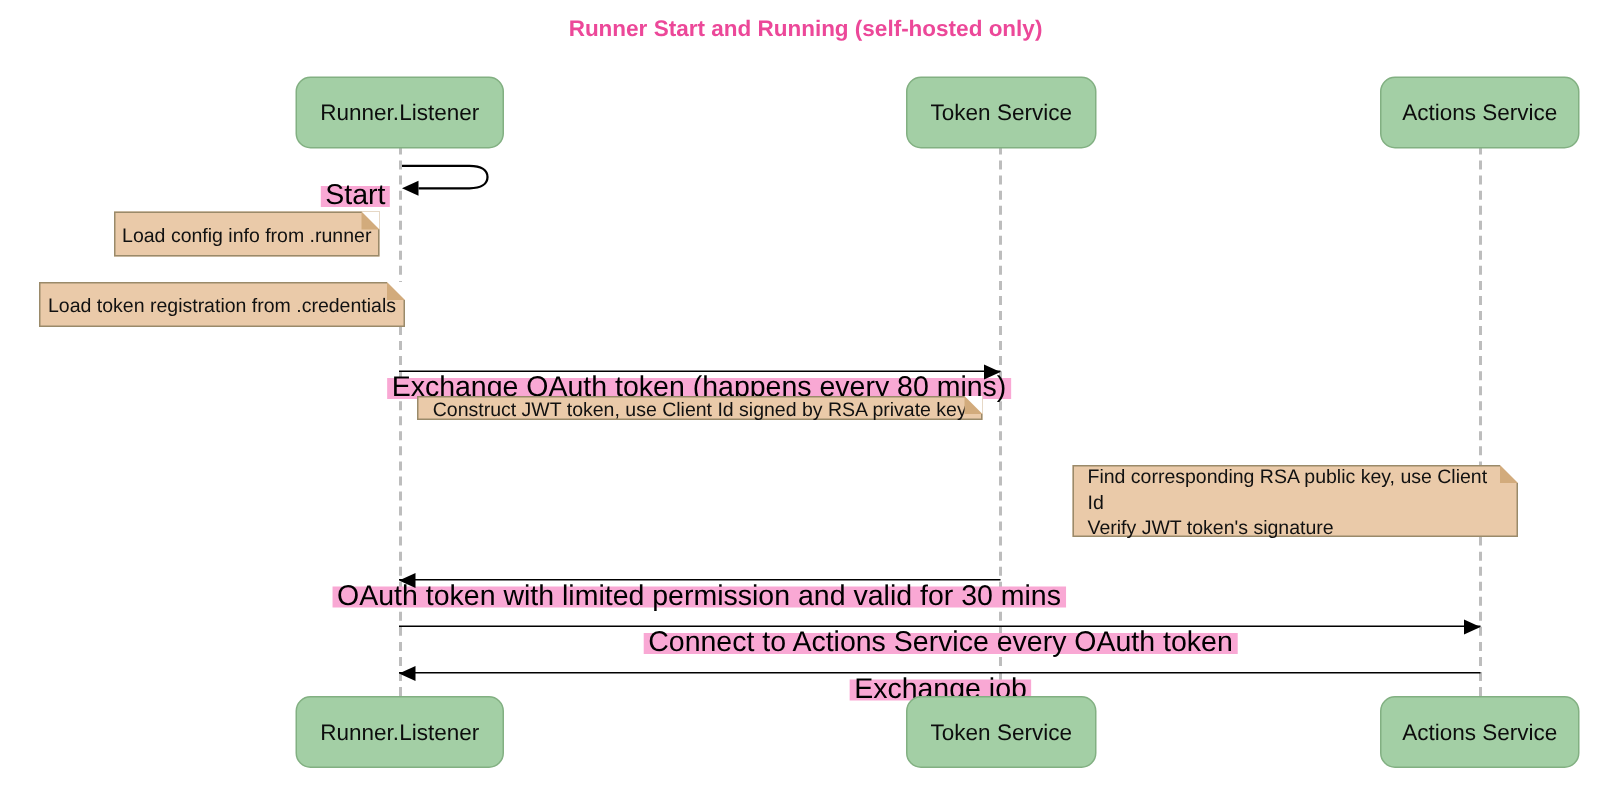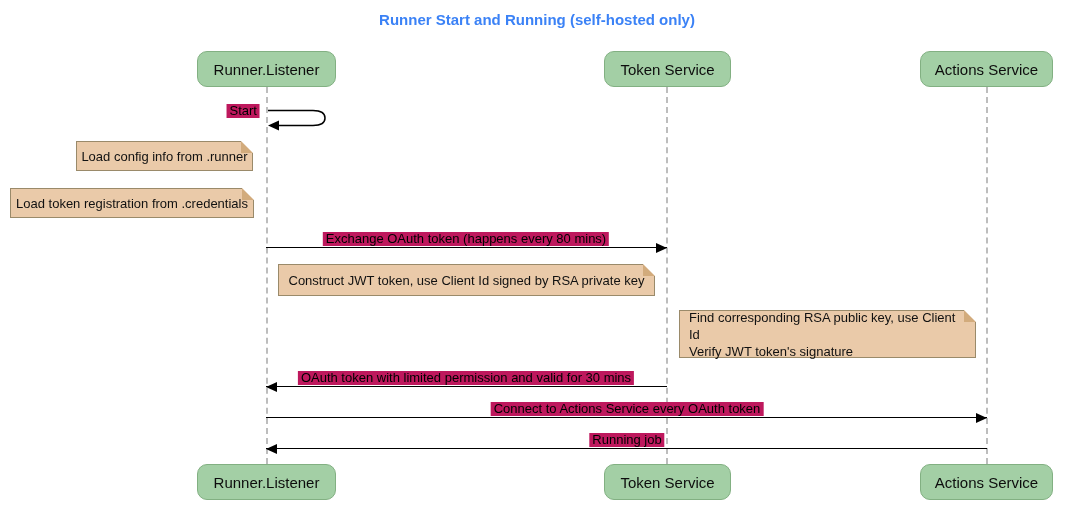--- a/index.html
+++ b/index.html
@@ -2,52 +2,52 @@
 <html><head>
 <meta charset="utf-8">
 <style>
   html,body{margin:0;padding:0;background:#ffffff;}
   .stage{
     position:relative;width:1070px;height:525px;background:#ffffff;
     font-family:"Liberation Sans",sans-serif;color:#111;overflow:hidden;
   }
   .title{
     position:absolute;top:11px;left:537px;transform:translateX(-50%);
-    font-size:15px;font-weight:bold;white-space:nowrap;color:#3b82f6;
+    font-size:15px;font-weight:bold;white-space:nowrap;color:#ec4899;
   }
   .lifeline{
     position:absolute;top:87px;height:377px;width:0;
     border-left:2px dashed #bdbdbd;
   }
   .actor{
-    position:absolute;height:36px;box-sizing:border-box;
+    position:absolute;height:48px;box-sizing:border-box;
     background:#a3cfa5;border:1px solid #82b082;border-radius:10px;
     display:flex;align-items:center;justify-content:center;
     font-size:15px;color:#0d0d0d;white-space:nowrap;
   }
   .note{
     position:absolute;box-sizing:border-box;
     background:#eacaa9;border:1px solid #9a8a6a;
     font-size:13px;color:#111;
     display:flex;align-items:center;justify-content:center;text-align:center;
     white-space:nowrap;
   }
   .note::before{
     content:"";position:absolute;top:-1px;right:-1px;width:0;height:0;
     border-style:solid;border-width:0 12px 12px 0;
     border-color:#ffffff #ffffff #d2ab7c #d2ab7c;
   }
   .note.multiline{
     justify-content:flex-start;text-align:left;white-space:pre-line;
-    align-items:center;padding:5px 9px;line-height:17px;
+    align-items:center;padding:5px 9px;line-height:17px;margin-left:36px;
   }
   .msg-label{
     position:absolute;transform:translateX(-50%);
-    font-size:13px;line-height:14px;white-space:nowrap;
-    background:#be185d;padding:0 3px;color:#000;
+    font-size:19px;line-height:14px;white-space:nowrap;
+    background:#f9a8d4;padding:0 3px;color:#000;margin-top:20px;
   }
   .msg-label.self{transform:translateX(-100%);}
   .msg-line{position:absolute;height:0;border-top:1.5px solid #000;}
   .arrow-r{
     position:absolute;width:0;height:0;
     border-top:5px solid transparent;border-bottom:5px solid transparent;
     border-left:11px solid #000;
   }
   .arrow-l{
     position:absolute;width:0;height:0;
@@ -77,40 +77,40 @@
     <span>Actions Service</span>
   </div>
 
   <div class="msg-label self" style="left:260px;top:104px">Start</div>
   <svg class="self-loop" style="left:267px;top:109px" width="62" height="24">
     <path d="M1,1.5 H46 C54,1.5 58,4.5 58,9 C58,13.5 54,16.5 46,16.5 H12" fill="none" stroke="#000" stroke-width="1.5"></path>
     <polygon points="1,16.5 12,11.5 12,21.5" fill="#000"></polygon>
   </svg>
 
   <div class="note" style="left:76px;top:141px;width:177px;height:30px">Load config info from .runner</div>
-  <div class="note" style="left:10px;top:188px;width:244px;height:30px">Load token registration from .credentials</div>
+  <div class="note" style="left:26px;top:188px;width:244px;height:30px">Load token registration from .credentials</div>
 
   <div class="msg-label" style="left:466px;top:232px">Exchange OAuth token (happens every 80 mins)</div>
   <div class="msg-line" style="left:266px;top:247px;width:401px"></div>
   <div class="arrow-r" style="left:656px;top:243px"></div>
 
-  <div class="note" style="left:278px;top:264px;width:377px;height:32px">Construct JWT token, use Client Id signed by RSA private key</div>
+  <div class="note" style="left:278px;top:264px;width:377px;height:16px">Construct JWT token, use Client Id signed by RSA private key</div>
 
   <div class="note multiline" style="left:679px;top:310px;width:297px;height:48px">Find corresponding RSA public key, use Client Id
 Verify JWT token's signature</div>
 
   <div class="msg-label" style="left:466px;top:371px">OAuth token with limited permission and valid for 30 mins</div>
   <div class="msg-line" style="left:266px;top:386px;width:401px"></div>
   <div class="arrow-l" style="left:266px;top:382px"></div>
 
   <div class="msg-label" style="left:627px;top:402px">Connect to Actions Service every OAuth token</div>
   <div class="msg-line" style="left:266px;top:417px;width:721px"></div>
   <div class="arrow-r" style="left:976px;top:413px"></div>
 
-  <div class="msg-label" style="left:627px;top:433px">Running job</div>
+  <div class="msg-label" style="left:627px;top:433px">Exchange job</div>
   <div class="msg-line" style="left:266px;top:448px;width:721px"></div>
   <div class="arrow-l" style="left:266px;top:444px"></div>
 
   <div class="actor" style="left:197px;top:464px;width:139px">
     <span>Runner.Listener</span>
   </div>
   <div class="actor" style="left:604px;top:464px;width:127px">
     <span>Token Service</span>
   </div>
   <div class="actor" style="left:920px;top:464px;width:133px">

